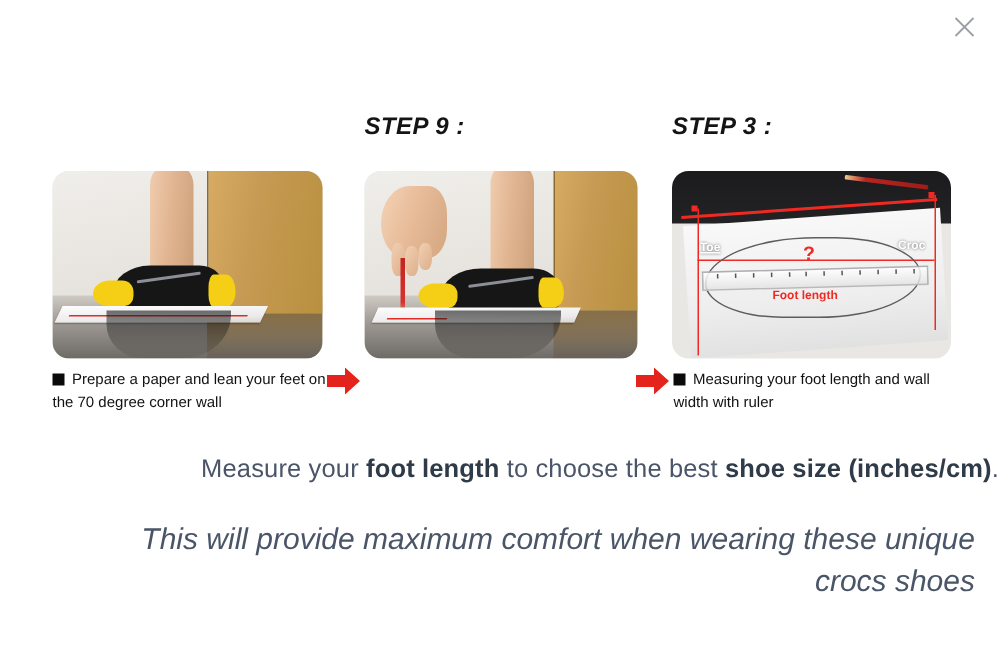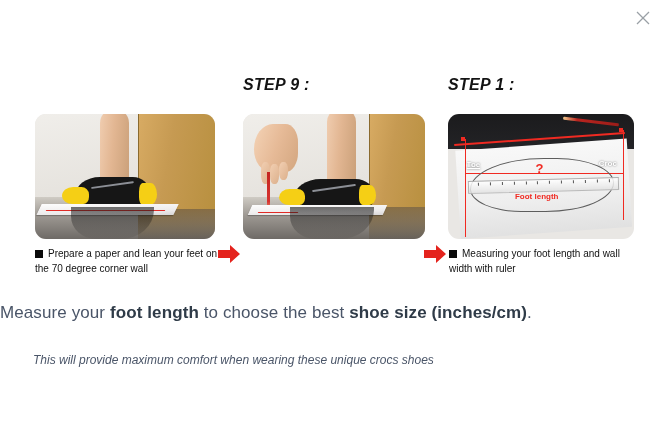--- a/index.html
+++ b/index.html
@@ -263,34 +263,34 @@
   }
   #arrow-1 { left: 218px; }
   #arrow-2 { left: 424px; }
 
   
   #summary-line {
     position: absolute;
     left: 0;
     top: 303px;
     width: 666px;
-    text-align: left;
+    text-align: right;
     font-size: 17px;
     color: #4a5568;
     letter-spacing: 0.1px;
   }
   #summary-line .em { font-weight: bold; color: #2f3b48; }
 
   #note-line {
     position: absolute;
-    left: 33px;
+    left: 50px;
     top: 346px;
     width: 600px;
-    text-align: left;
-    font-size: 12px;
+    text-align: right;
+    font-size: 20px;
     font-style: italic;
     color: #4a5568;
     line-height: 28px;
   }
 </style>
 </head>
 <body>
 
 <div id="modal-header">
   <button id="close-button" aria-label="Close">
@@ -362,21 +362,21 @@
 
   </div>
 
   <div class="step-arrow" id="arrow-2">
     <svg width="22" height="18" viewBox="0 0 22 18">
       <polygon points="0,5 12,5 12,0 22,9 12,18 12,13 0,13" fill="#e4231d"></polygon>
     </svg>
   </div>
 
   <div class="step-block step-3">
-    <div class="step-label">STEP 1 :</div>
+    <div class="step-label">STEP 3 :</div>
 
     <div class="step-photo">
       <div class="photo-inner">
         <div class="m-darktop"></div>
         <div class="m-sheet" style="left:1%; top:18%; width:98%; height:82%; clip-path: polygon(3% 14%, 97% 2%, 100% 88%, 6% 100%);"></div>
 
         <div class="m-pencil" style="left:62%; top:5%; width:30%;"></div>
 
         <div class="m-redline" style="left:3%; top:19%; width:92%; height:1.5px; transform:rotate(-4deg);"></div>
         <div class="m-redline" style="left:94%; top:13%; width:1.5px; height:72%;"></div>

